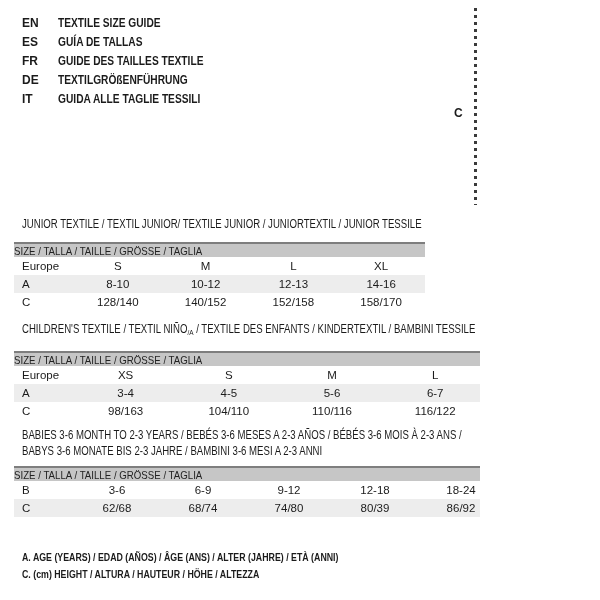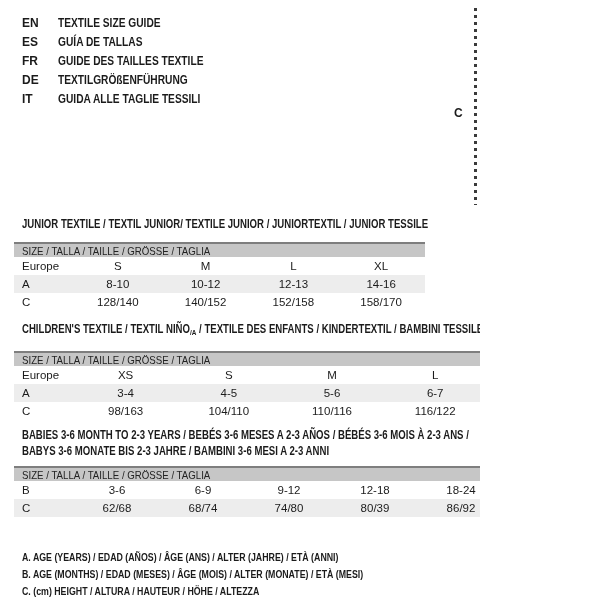--- a/index.html
+++ b/index.html
@@ -14,24 +14,24 @@
   .lang-row{display:flex;height:19px;align-items:center;}
   .lang-code{width:36px;flex:0 0 36px;}
 
   
   .dash-line{position:absolute;left:474px;top:8px;width:3px;height:197px;
     background:repeating-linear-gradient(to bottom,#3a3a3a 0px,#3a3a3a 3px,transparent 3px,transparent 7px);}
   .figure-c{position:absolute;left:454px;top:106px;font-size:12px;font-weight:bold;}
   .baby-svg{position:absolute;left:487px;top:4px;}
 
   
-  .tbl-title{position:absolute;font-size:12px;font-weight:bold;}
+  .tbl-title{position:absolute;font-size:12px;font-weight:normal;}
   .tbl{position:absolute;left:14px;}
   .tbl-head{height:15px;line-height:15px;background:#c6c6c6;border-top:2px solid #7e7e7e;
-            font-size:11px;padding-left:8px;box-sizing:border-box;color:#222;}
+            font-size:11px;box-sizing:border-box;color:#222;}
   .tbl-row{display:flex;height:18px;align-items:center;font-size:11.5px;}
   .tbl-row .lbl{width:60px;flex:0 0 60px;padding-left:8px;box-sizing:border-box;}
   .tbl-row .cell{flex:1;text-align:center;}
   .row-alt{background:#ededed;}
   .title2{line-height:16px;}
 
   .sub-a{font-size:8px;vertical-align:-2px;}
 
   
   .legend{position:absolute;left:22px;top:549px;font-size:11px;font-weight:bold;}
@@ -169,17 +169,16 @@
       <span class="cell">68/74</span>
       <span class="cell">74/80</span>
       <span class="cell">80/39</span>
       <span class="cell">86/92</span>
       <span class="cell">92/98</span>
     </div>
   </div>
 
   <div class="legend">
     <div class="legend-line"><span class="cond">A. AGE (YEARS) / EDAD (AÑOS) / ÂGE (ANS) / ALTER (JAHRE) / ETÀ (ANNI)</span></div>
-    <div class="legend-line"><span class="cond">B. AGE (MONTHS) / EDAD (MESES) / ÂGE (MOIS) / ALTER (MONATE) / ETÀ (MESI)</span></div>
     <div class="legend-line"><span class="cond">C. (cm) HEIGHT / ALTURA / HAUTEUR / HÖHE / ALTEZZA</span></div>
   </div>
 
 </div>
 
 </body></html>

